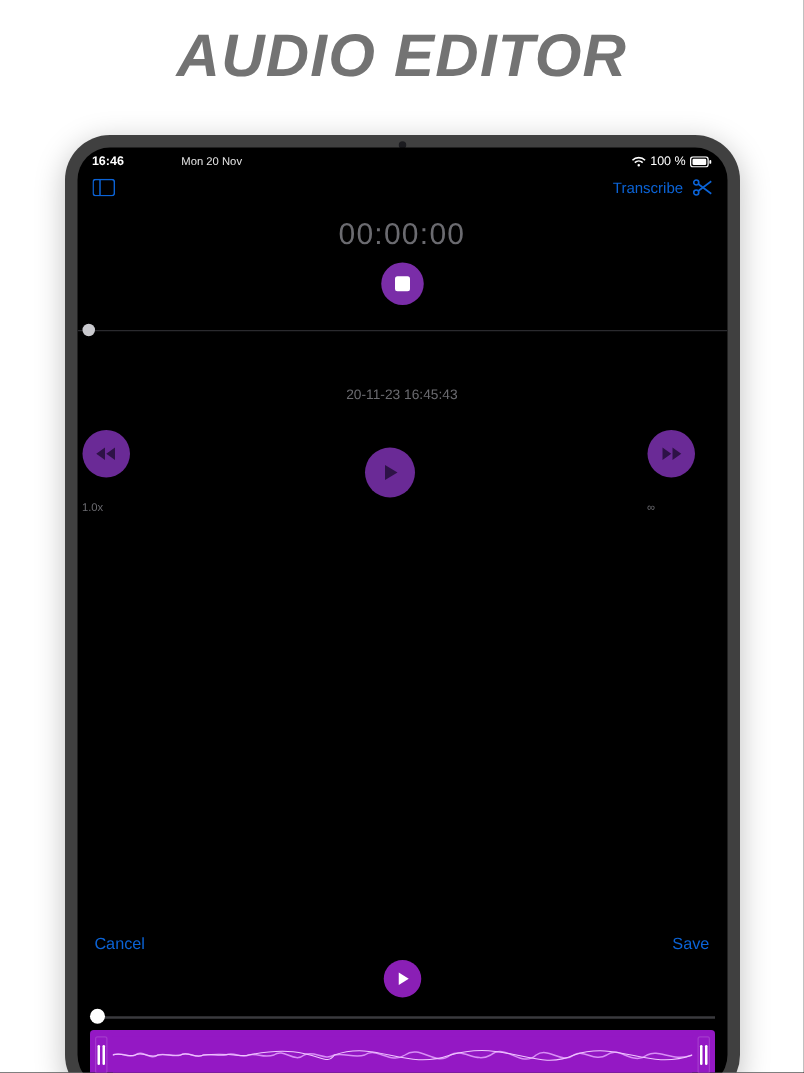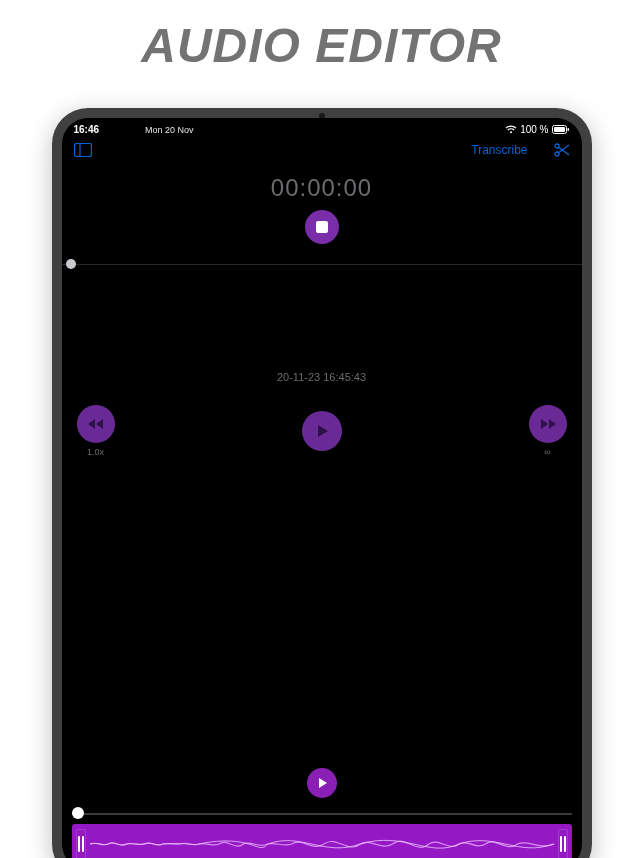--- a/index.html
+++ b/index.html
@@ -69,21 +69,21 @@
   
   .nav-bar {
     display: flex;
     justify-content: space-between;
     align-items: center;
     padding: 6px 12px 4px 12px;
     height: 26px;
     font-size: 12px;
     color: #0b63d6;
   }
-  .nav-right { display: flex; gap: 26px; align-items: flex-end; }
+  .nav-right { display: flex; gap: 7px; align-items: flex-end; }
   .sidebar-icon svg, .cut-icon svg { display:block; }
   
   .timer-area { text-align: center; margin-top: 12px; }
   .timer {
     font-size: 24px;
     color: #6b6b70;
     font-weight: 500;
     letter-spacing: 1px;
   }
   .stop-btn {
@@ -110,31 +110,31 @@
     position: absolute; left: 6px; top: 50%;
     transform: translate(-2px,-50%);
     width: 10px; height: 10px; border-radius: 50%;
     background: #c9c9ce;
   }
   
   .rec-name {
     text-align: center;
     font-size: 11px;
     color: #6b6b70;
-    margin-top: 101px;
+    margin-top: 40px;
   }
   
   .transport {
     display: flex;
     justify-content: space-between;
     align-items: center;
     padding: 0 4px;
     margin-top: 22px;
   }
-  .tcol { display: flex; flex-direction: column; align-items: center; gap: 4px; width: 60px;}
+  .tcol { display: flex; flex-direction: column; gap: 19px; width: 60px;}
   .round-btn {
     width: 38px; height: 38px;
     background: #6a2a96;
     border-radius: 50%;
     display:flex; align-items:center; justify-content:center;
     color:#3c1a58;
   }
   .round-btn.center { width: 40px; height: 40px; }
   .round-btn svg { display:block; }
   .sub-label { font-size: 9px; color: #6b6b70; }
@@ -287,20 +287,24 @@
         <div class="round-btn" data-interactable="true">
           <svg width="18" height="14" viewBox="0 0 18 14">
               <path d="M2 2 L9 7 L2 12 Z M10 2 L17 7 L10 12 Z" fill="#2e1247"></path>
             </svg>
         </div>
         <div class="sub-label" data-interactable="true">∞</div>
       </div>
     </div>
 
     <div class="editor" data-interactable="false">
+      <div class="edit-actions">
+        <span data-interactable="true">Cancel</span>
+        <span data-interactable="true">Save</span>
+      </div>
       <div class="play-small" data-interactable="true">
         <svg width="12" height="12" viewBox="0 0 12 12">
             <path d="M3 1 L11 6 L3 11 Z" fill="#fff"></path>
           </svg>
       </div>
       <div class="scrub" data-interactable="true">
         <div class="track"></div>
         <div class="knob" data-interactable="true"></div>
       </div>
       <div class="wave-region" data-interactable="true">

